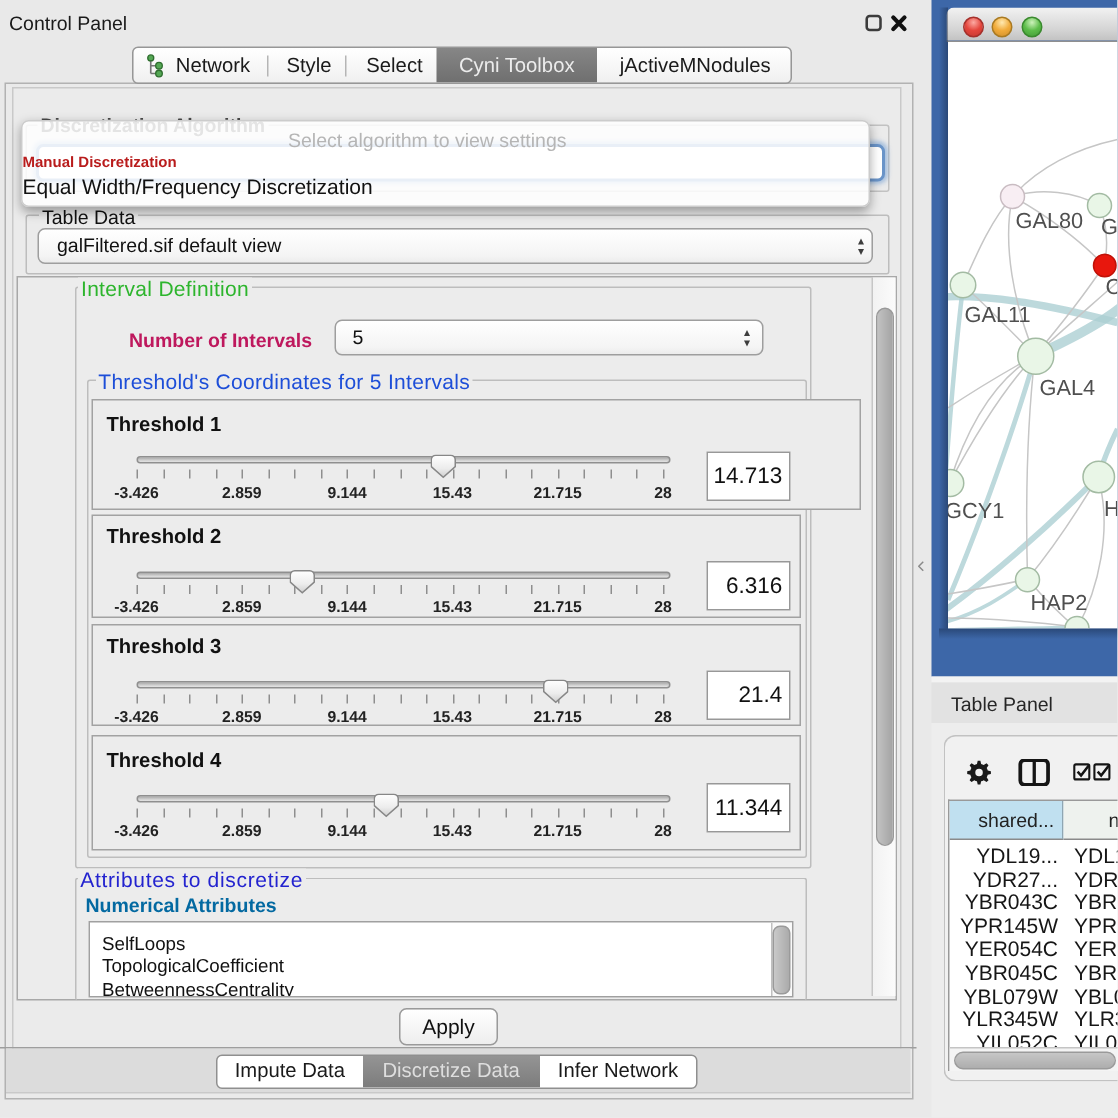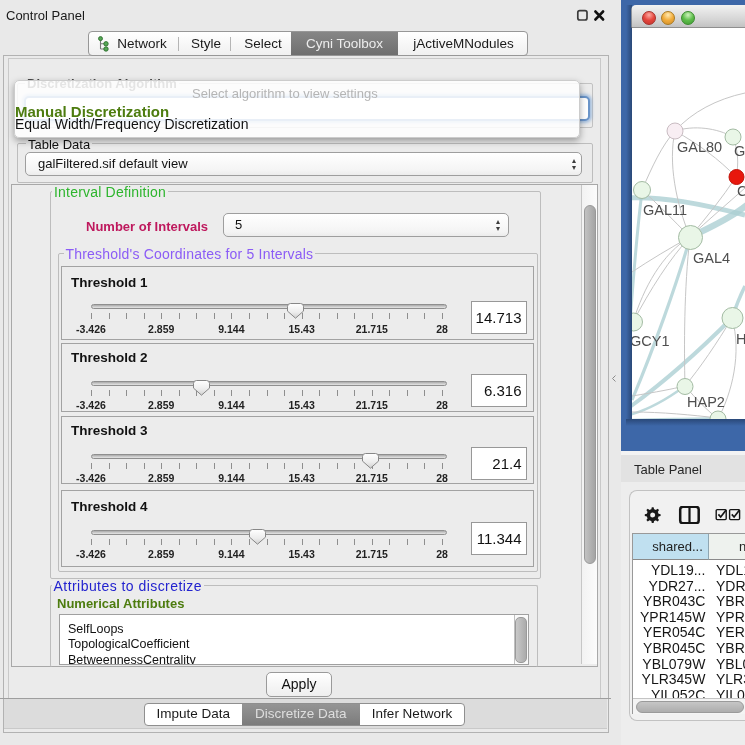--- a/index.html
+++ b/index.html
@@ -73,23 +73,23 @@
 <div class="group" style="left:50px;top:191px;width:489px;height:386px;"></div>
 <div class="gtitle" style="left:52px;top:185px;color:#2db52d;">Interval Definition</div>
 
 <div class="abs bold" style="left:86px;top:219px;font-size:13px;color:#be185d;">Number of Intervals</div>
 <div class="combo" style="left:223px;top:213px;width:284px;height:22px;line-height:22px;">
   <span style="padding-left:11px;">5</span>
   <span class="updn" style="right:7px;top:6px;"></span>
 </div>
 
 <div class="group" style="left:58px;top:253px;width:478px;height:317px;"></div>
-<div class="gtitle" style="left:63.5px;top:247px;color:#8b5cf6;">Threshold's Coordinates for 5 Intervals</div>
-
-<div class="tblock" style="top:266px;height:72px;">
+<div class="gtitle" style="left:63.5px;top:247px;color:#1d4ed8;">Threshold's Coordinates for 5 Intervals</div>
+
+<div class="tblock" style="top:266px;height:72px;padding-left:40px;">
   <div class="tlabel" style="top:8px;">Threshold 1</div>
   <div class="groove" style="top:37px;"></div>
   <div class="tick" style="left:29.0px;top:46px;"></div>
     <div class="tick" style="left:46.5px;top:46px;"></div>
     <div class="tick" style="left:64.1px;top:46px;"></div>
     <div class="tick" style="left:81.7px;top:46px;"></div>
     <div class="tick" style="left:99.2px;top:46px;"></div>
     <div class="tick" style="left:116.8px;top:46px;"></div>
     <div class="tick" style="left:134.3px;top:46px;"></div>
     <div class="tick" style="left:151.9px;top:46px;"></div>
@@ -246,42 +246,42 @@
           <stop offset="1" stop-color="#cfcfcf"></stop>
         </linearGradient>
       </defs>
       <path d="M3.5,0.5 h10 a3,3 0 0 1 3,3 v4.6 L8.5,15.2 L0.5,8.1 v-4.6 a3,3 0 0 1 3,-3 z" fill="url(#tg4)" stroke="#878787"></path>
     </svg>
   <div class="vbox" style="top:31.5px;">11.344</div>
 </div>
 
 <div class="group" style="left:50px;top:585px;width:486px;height:81px;border-bottom:none;"></div>
 <div class="gtitle" style="left:51.5px;top:579px;color:#2323cf;letter-spacing:0.45px;">Attributes to discretize</div>
-<div class="abs bold" style="left:57px;top:596px;font-size:13px;color:#4d7c0f;text-align:center;">Numerical Attributes</div>
+<div class="abs bold" style="left:57px;top:596px;font-size:13px;color:#0369a1;text-align:center;">Numerical Attributes</div>
 <div class="abs" style="left:59px;top:614px;width:468px;height:49px;background:#fff;border:1px solid #a0a0a0;overflow:hidden;font-size:12.5px;color:#111;">
   <div style="padding-left:8px;line-height:15.4px;padding-top:7px;">SelfLoops<br>TopologicalCoefficient<br>BetweennessCentrality</div>
   <div class="abs" style="right:0;top:0;width:13px;height:49px;background:#fafafa;border-left:1px solid #c0c0c0;"></div>
   <div class="abs" style="right:1.5px;top:2px;width:10px;height:44px;background:linear-gradient(90deg,#c9c9c9,#ababab);border:1px solid #9a9a9a;border-radius:5px;"></div>
 </div>
 
 <div class="abs" style="left:266px;top:672px;width:64px;height:23px;background:linear-gradient(#ffffff,#eeeeee);border:1px solid #9a9a9a;border-radius:5px;font-size:14px;color:#111;text-align:center;line-height:23px;">Apply</div>
 
 <div class="abs" style="left:0px;top:698px;width:611px;height:1px;background:#9e9e9e;"></div>
 <div class="abs" style="left:4px;top:699px;width:603px;height:28.5px;background:#dcdcdc;"></div>
 <div class="abs" style="left:4px;top:727.5px;width:603px;height:1px;background:#c9c9c9;"></div>
 <div class="abs" style="left:144px;top:703px;width:319px;height:20.5px;background:#fff;border:1px solid #8f8f8f;border-radius:4px;overflow:hidden;">
   <div class="abs" style="left:96.5px;top:0;width:118.5px;height:21px;background:linear-gradient(#949494,#7c7c7c);"></div>
   <div class="tabtext" style="left:0;width:96.5px;line-height:20.5px;">Impute Data</div>
   <div class="tabtext" style="left:96.5px;width:118.5px;line-height:20.5px;color:#dedede;">Discretize Data</div>
   <div class="tabtext" style="left:215px;width:104px;line-height:20.5px;">Infer Network</div>
 </div>
 
 <div class="abs" style="left:13.5px;top:79.5px;width:564px;height:56px;background:rgba(255,255,255,0.85);border:1px solid #cccccc;border-radius:5px;box-shadow:0 3px 7px rgba(0,0,0,0.35);"></div>
 <div class="abs" style="left:192px;top:86px;font-size:13px;color:#b5b5b5;">Select algorithm to view settings</div>
-<div class="abs bold" style="left:15px;top:102.5px;font-size:15px;color:#4d7c0f;text-align:right;">Manual Discretization</div>
+<div class="abs bold" style="left:15px;top:102.5px;font-size:10px;color:#b91c1c;text-align:right;">Manual Discretization</div>
 <div class="abs" style="left:15px;top:115.5px;font-size:14px;color:#111;">Equal Width/Frequency Discretization</div>
 
 <div class="abs" style="left:612px;top:368px;width:4px;height:7px;"><svg width="4" height="7">
       <path d="M3.5 0.5 L0.5 3.5 L3.5 6.5" fill="none" stroke="#8a8a8a" stroke-width="1"></path>
     </svg></div>
 
 <div class="abs" style="left:620.5px;top:0;width:124.5px;height:450.5px;background:#3d67a8;"></div>
 
 <div class="abs" style="left:631px;top:5px;width:114px;height:22px;background:linear-gradient(#f2f2f2,#d3d3d3 70%,#c2c2c2);border-bottom:1px solid #8f8f8f;border-top-left-radius:5px;"></div>
 <div class="abs" style="left:641.5px;top:10.5px;width:12px;height:12px;border-radius:50%;background:radial-gradient(circle at 50% 25%,#fca9a2 0%,#e4453c 50%,#c63931 95%);border:0.5px solid #a5302b;"></div>

